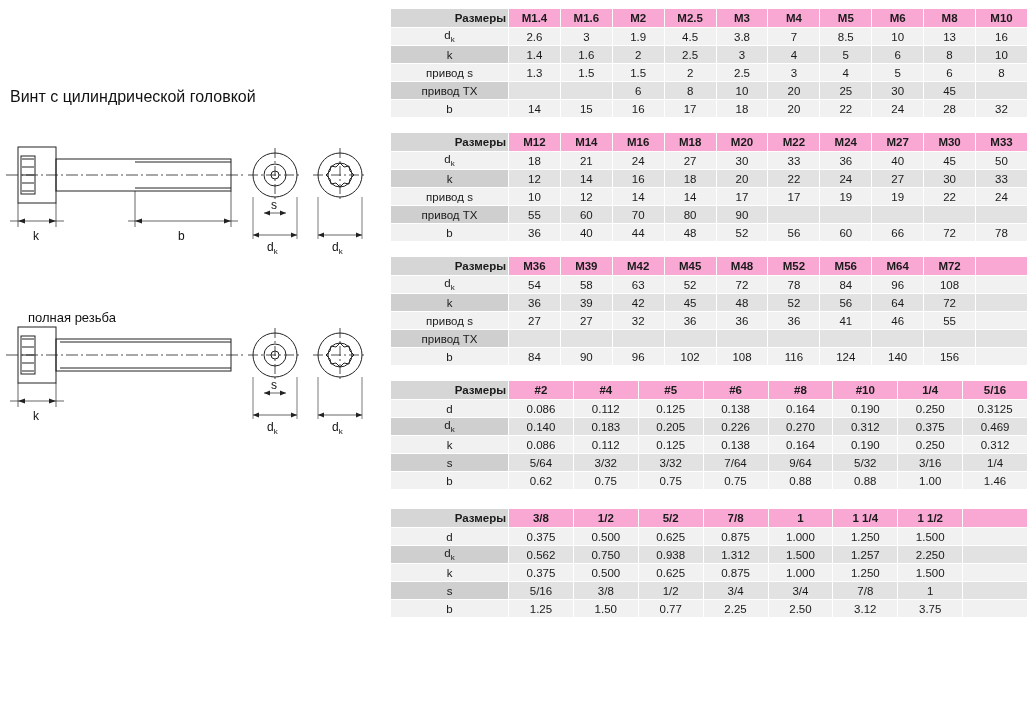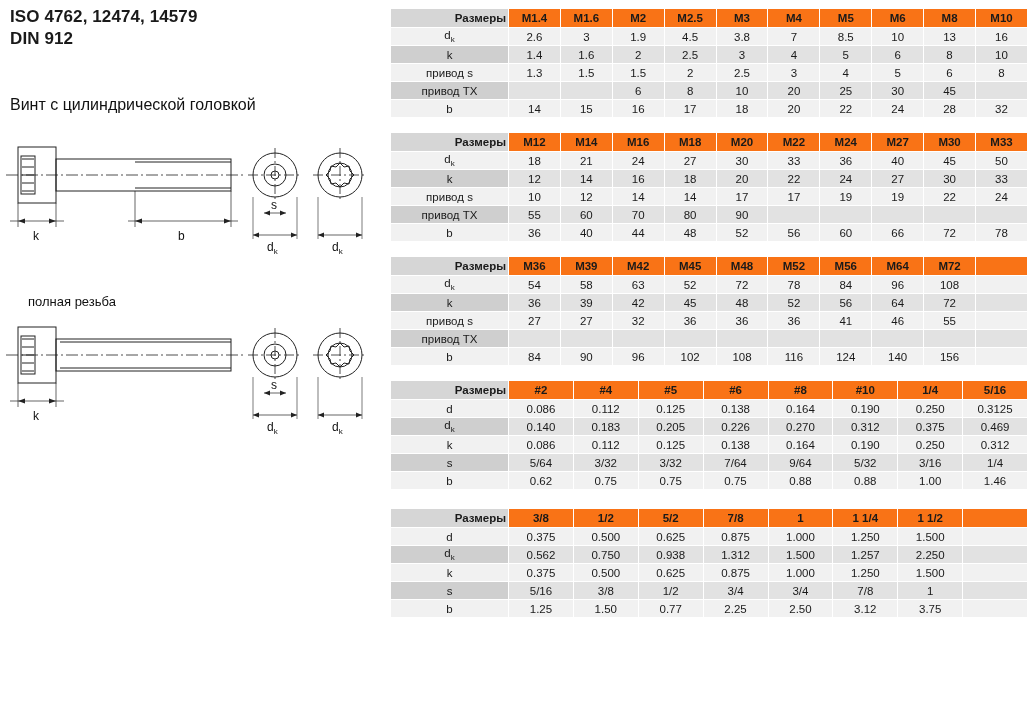--- a/index.html
+++ b/index.html
@@ -36,30 +36,30 @@
   }
   .title-line {
     font-size: 17px;
     font-weight: bold;
     line-height: 22px;
     letter-spacing: 0.1px;
   }
   .subtitle {
     position: absolute;
     left: 10px;
-    top: 96px;
+    top: 88px;
     font-size: 16px;
     font-weight: normal;
     color: #111;
     text-align: center;
   }
   .mid-label {
     position: absolute;
     left: 28px;
-    top: 294px;
+    top: 310px;
     font-size: 13px;
     color: #111;
   }
   .drawing {
     position: absolute;
   }
   .drawing svg { display: block; }
 
   
   .tables {
@@ -80,21 +80,21 @@
     text-align: center;
     vertical-align: middle;
     padding: 0 2px;
     background: #e8e8e8;
     font-weight: normal;
     color: #1a1a1a;
     overflow: hidden;
     white-space: nowrap;
   }
   table.spec thead th {
-    background: #f97316;
+    background: #f9a8d4;
     font-weight: bold;
     font-size: 11.5px;
     height: 18px;
   }
   table.spec tbody tr:nth-child(odd) td {
     background: #f1f1f1;
   }
   table.spec tbody tr:nth-child(even) td {
     background: #e2e2e2;
   }
@@ -112,24 +112,20 @@
   .tbl-wrap { margin-bottom: 12px; }
   .sub { font-size: 8px; vertical-align: sub; }
 </style>
 </head>
 <body>
 
 <div class="page">
 
   <div class="left-col">
 
-    <div class="title-block">
-      <div class="title-line">ISO 4762, 12474, 14579</div>
-      <div class="title-line">DIN 912</div>
-    </div>
 
     <div class="subtitle">Винт с цилиндрической головкой</div>
 
     <div class="drawing" style="left:0px; top:135px;">
       <svg width="384" height="135" viewBox="0 0 384 135" xmlns="http://www.w3.org/2000/svg">
         <g stroke="#222" fill="none" stroke-width="1">
 
           <rect x="18" y="12" width="38" height="56"></rect>
 
           <line x1="22" y1="24" x2="34" y2="24"></line>

